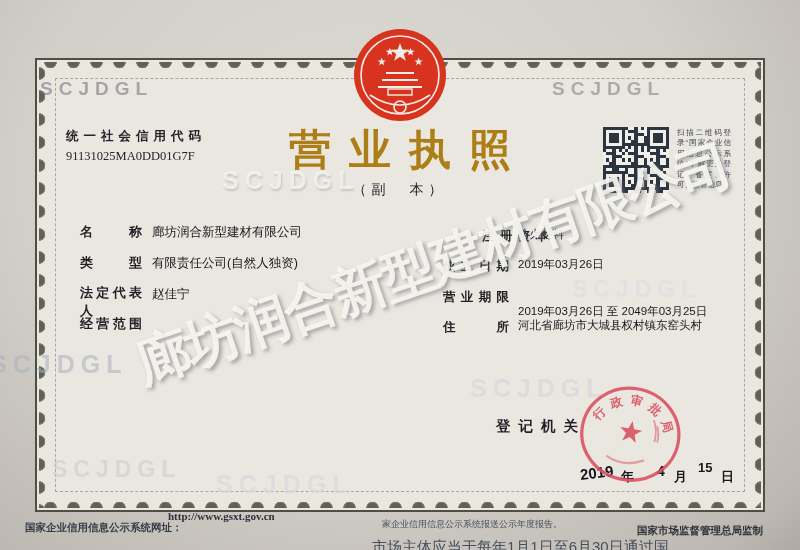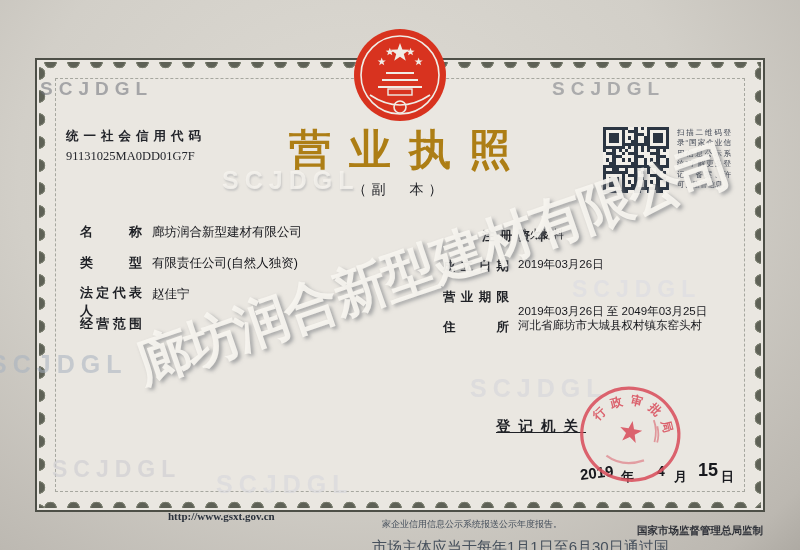--- a/index.html
+++ b/index.html
@@ -47,28 +47,28 @@
   .row{position:absolute;z-index:10;}
   #lbl-name{left:80px;top:222px;} #val-name{left:152px;top:224px;font-size:12.5px;}
   #lbl-type{left:80px;top:253px;} #val-type{left:152px;top:255px;font-size:12.5px;}
   #lbl-legal{left:80px;top:284px;} #val-legal{left:152px;top:286px;font-size:12.5px;}
   #lbl-scope{left:80px;top:314px;}
   #val-scope{left:152px;top:316px;width:282px;font-size:11.3px;line-height:15.2px;text-align:justify;}
   #lbl-capital{left:443px;top:226px;margin-left:39px;} #val-capital{left:518px;top:227px;font-size:11.5px;}
   #lbl-established{left:443px;top:256px;} #val-established{left:518px;top:257px;font-size:11.5px;}
   #lbl-term{left:443px;top:287px;} #val-term{left:518px;top:288px;font-size:11.5px;margin-top:16px;}
   #lbl-address{left:443px;top:317px;} #val-address{left:518px;top:318px;font-size:11.5px;width:235px;}
-  .reg-label{left:496px;top:417px;font-size:14.5px;font-weight:bold;letter-spacing:8px;color:#1f2126;z-index:10;text-decoration:underline;}
+  .reg-label{left:496px;top:417px;font-size:14.5px;font-weight:bold;letter-spacing:8px;color:#1f2126;z-index:10;}
   
   .d{position:absolute;color:#17181d;z-index:12;font-weight:600;}
   .d-year{left:580px;top:464px;font-size:15px;transform:rotate(-7deg);}
   .d-yu{left:621px;top:468px;font-size:13px;}
   .d-month{left:657px;top:463px;font-size:14px;}
   .d-mu{left:674px;top:468px;font-size:13px;}
-  .d-day{left:698px;top:460px;font-size:18px;text-align:center;}
+  .d-day{left:698px;top:460px;font-size:13px;text-align:center;}
   .d-du{left:721px;top:468px;font-size:13px;}
   
   .seal{left:574px;top:382px;width:112px;height:108px;z-index:30;transform:rotate(10deg);opacity:.88;}
   
   .site-label{left:25px;top:521px;font-size:10.5px;font-weight:bold;color:#333c46;}
   .site-url{left:168px;top:510px;font-size:11px;font-weight:bold;z-index:12;
             font-family:"Liberation Serif","DejaVu Serif",serif;color:#2b323c;}
   .notice1{left:372px;top:503px;font-size:15px;color:#46505c;z-index:12;margin-top:35px;}
   .notice2{left:382px;top:518px;font-size:9px;color:#46505c;}
   .publisher{left:637px;top:524px;font-size:10.5px;font-weight:bold;color:#2e3138;}
@@ -408,20 +408,21 @@
           <path id="sealArc" d="M21,62 A39,37 0 0 1 99,62" fill="none"></path>
         </defs>
       <text font-size="13.5" fill="#d9505e" font-weight="bold" letter-spacing="7">
         <textPath href="#sealArc" startOffset="10%">行政审批局</textPath>
       </text>
       <path d="M83 38 q6 10 5 24 M88 44 q4 9 3 18" stroke="#d9505e" stroke-width="2" fill="none" opacity="0.6"></path>
       <path d="M38 86 q20 10 42 -2" stroke="#d9505e" stroke-width="2.4" fill="none" opacity="0.55"></path>
     </svg>
   </div>
 
+  <div class="abs site-label">国家企业信用信息公示系统网址：</div>
   <div class="abs site-url">http://www.gsxt.gov.cn</div>
   <div class="abs notice1">市场主体应当于每年1月1日至6月30日通过国</div>
   <div class="abs publisher">国家市场监督管理总局监制</div>
   <div class="abs notice2">家企业信用信息公示系统报送公示年度报告。</div>
 
   <div class="abs wm-company">廊坊润合新型建材有限公司</div>
   <span class="abs wm wm1">SCJDGL</span>
   <span class="abs wm wm2">SCJDGL</span>
   <span class="abs wm wm3">SCJDGL</span>
   <span class="abs wm wm4">SCJDGL</span>

